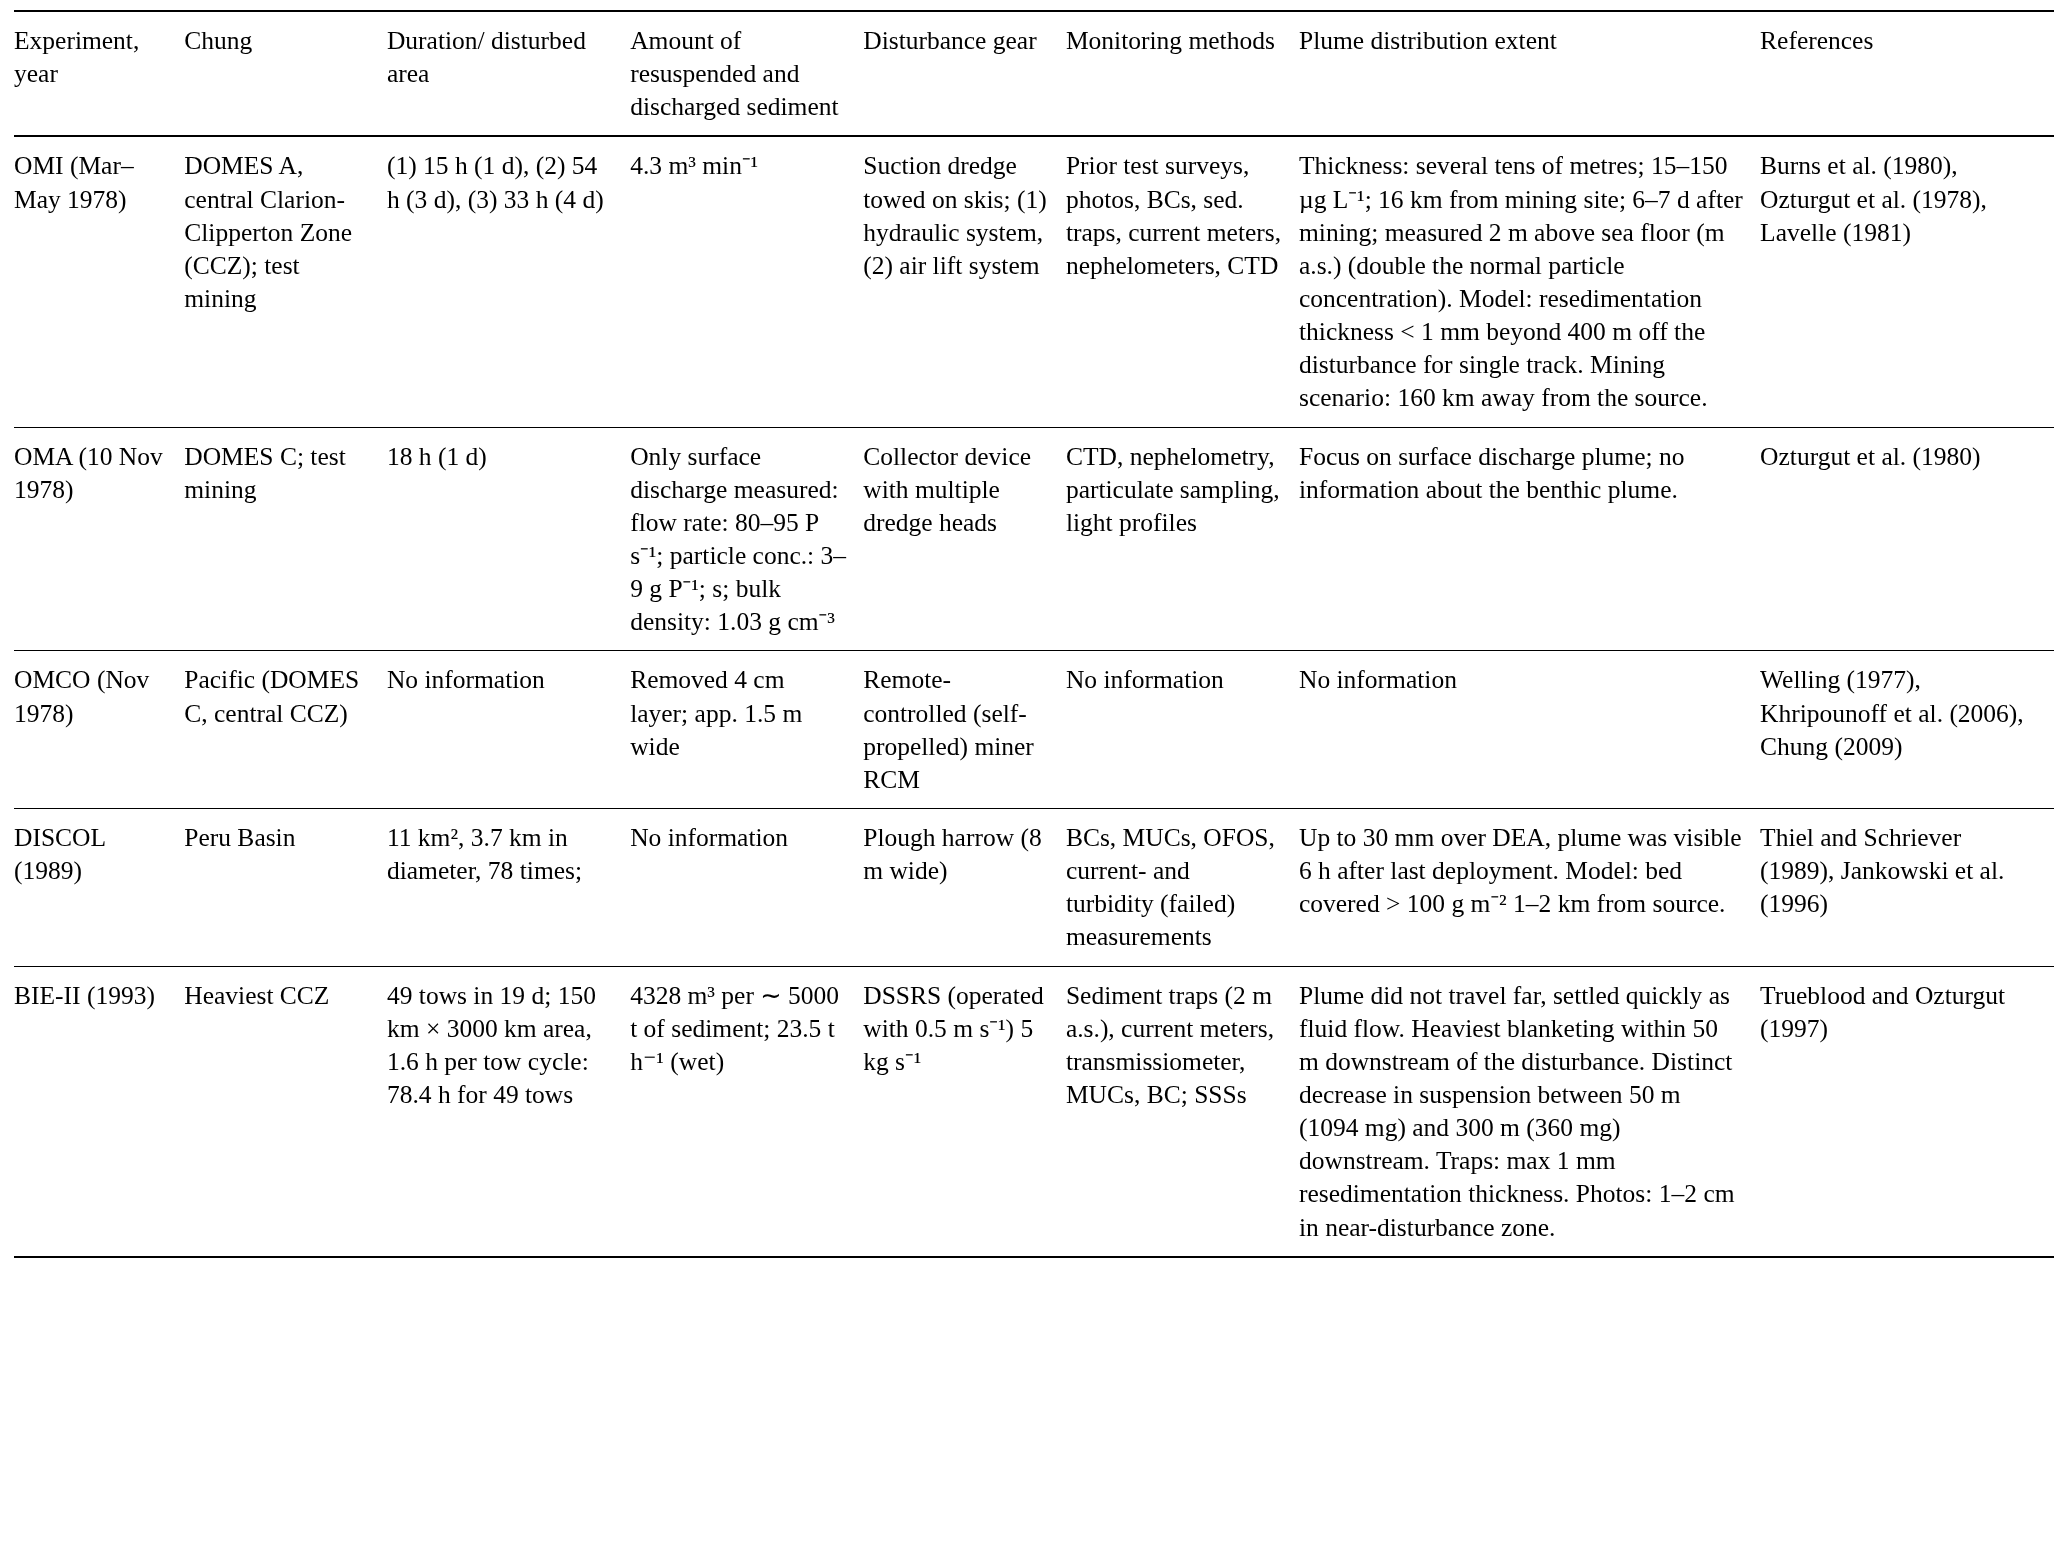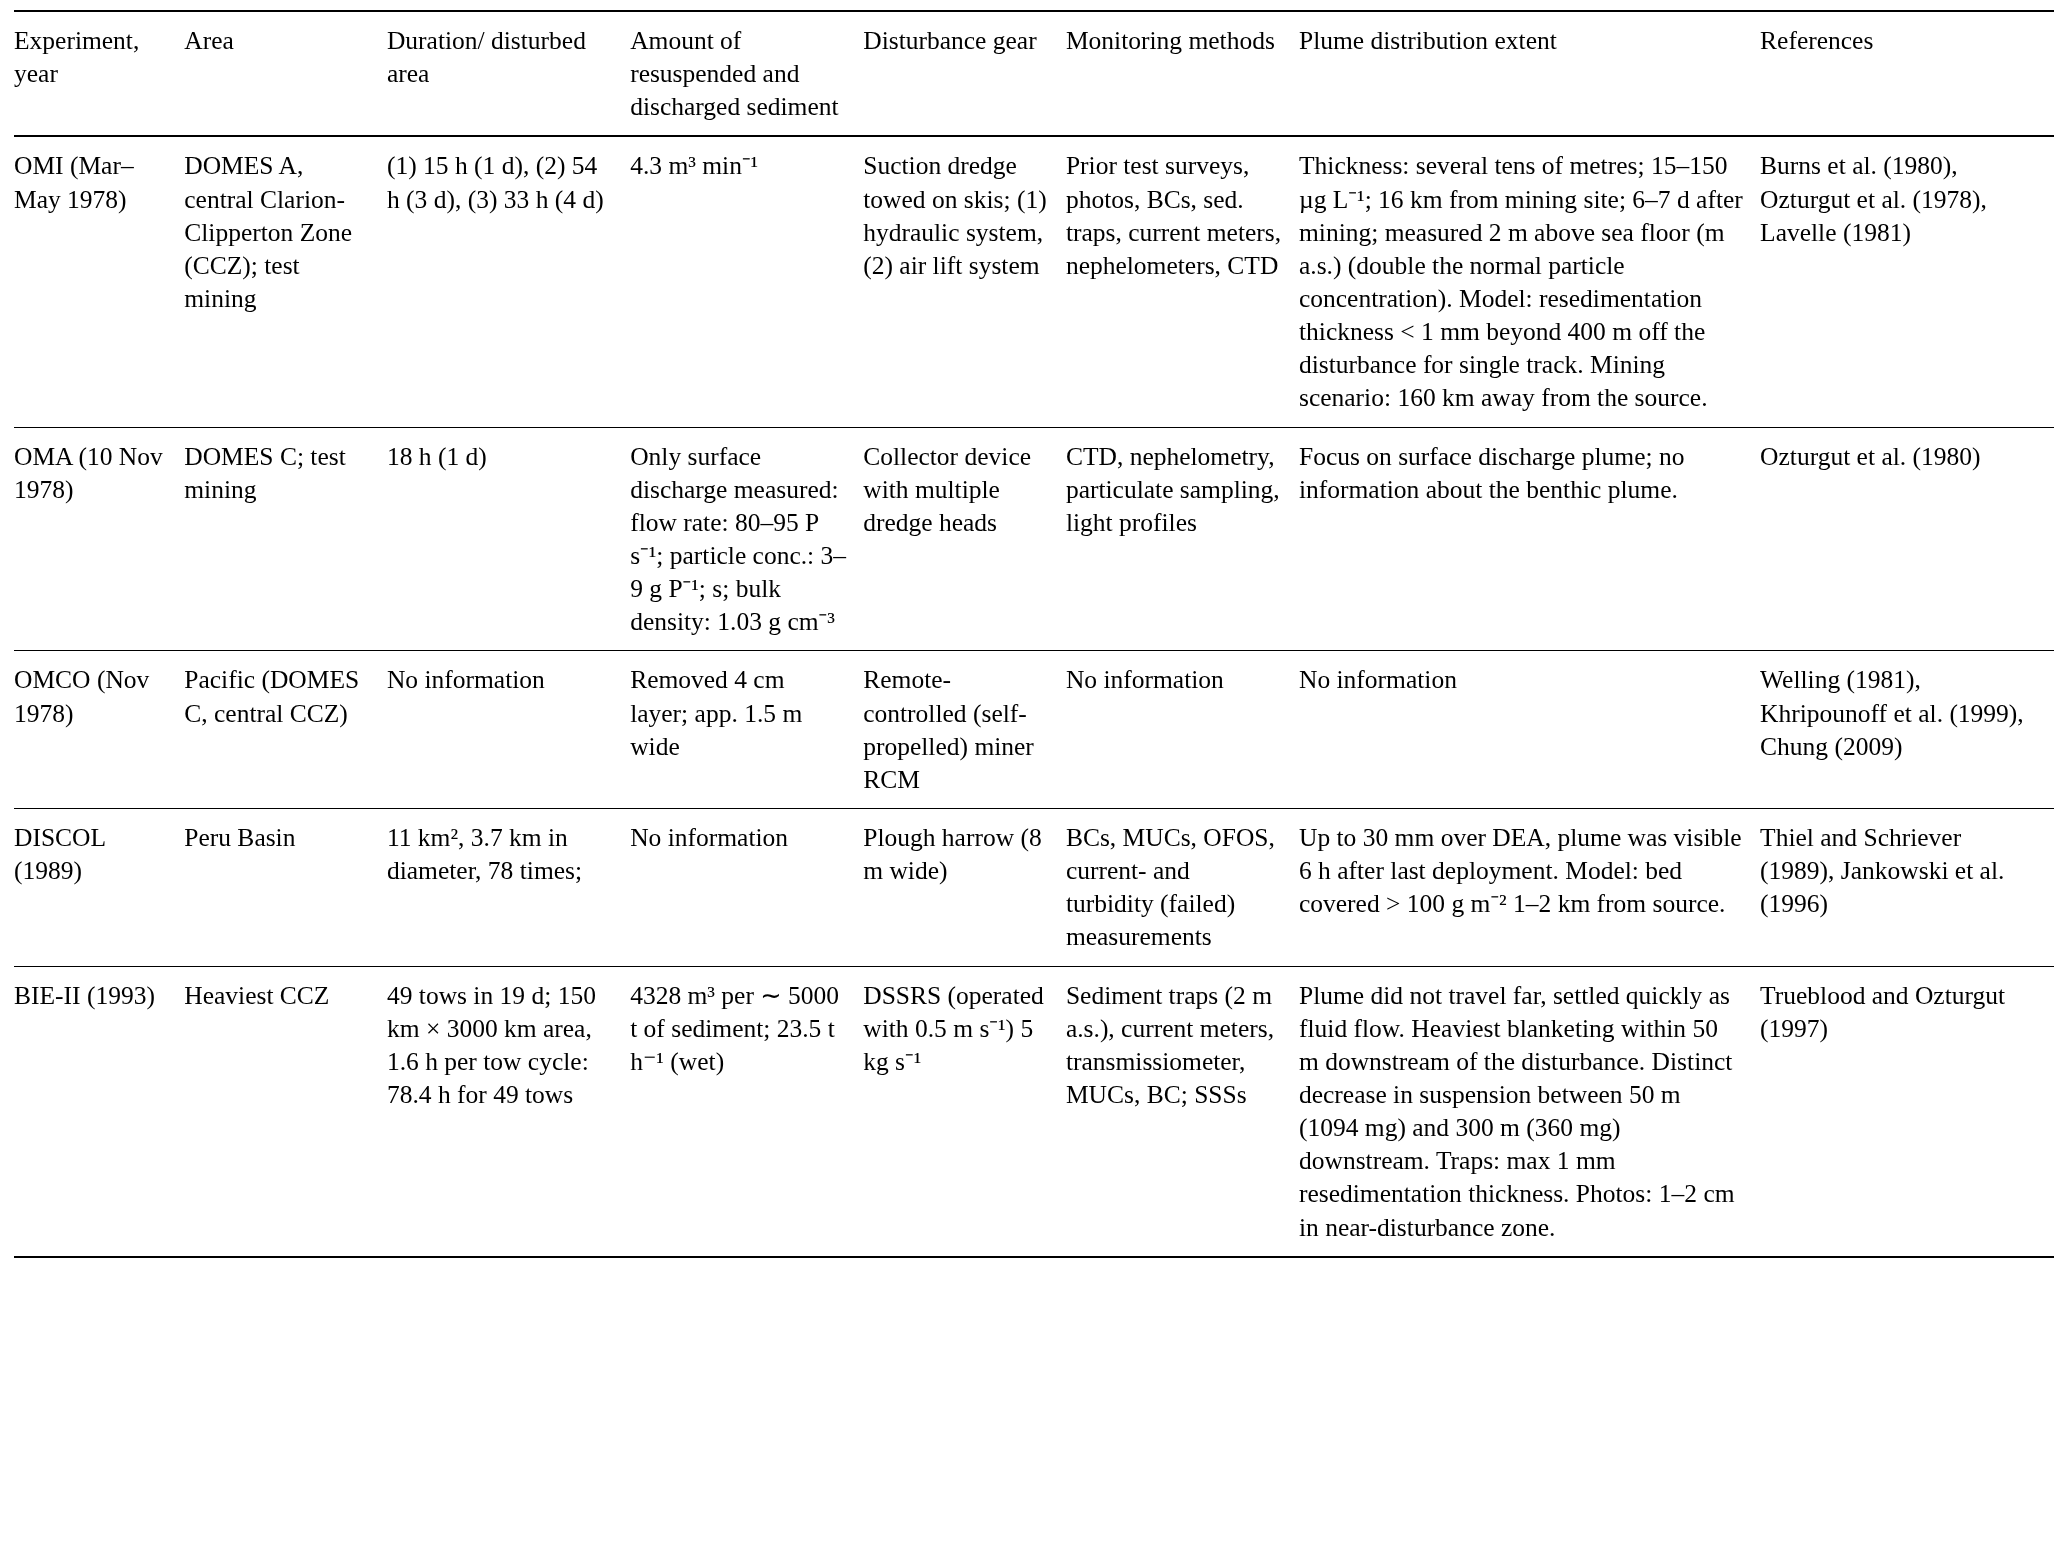--- a/index.html
+++ b/index.html
@@ -70,21 +70,21 @@
         <col class="col-dur">
         <col class="col-amt">
       <col class="col-gear">
         <col class="col-mon">
         <col class="col-plume">
         <col class="col-ref">
     </colgroup>
     <thead>
       <tr class="top-rule">
         <th>Experiment, year</th>
-        <th>Area</th>
+        <th>Chung</th>
         <th>Duration/ disturbed area</th>
         <th>Amount of resuspended and discharged sediment</th>
         <th>Disturbance gear</th>
         <th>Monitoring methods</th>
         <th>Plume distribution extent</th>
         <th>References</th>
       </tr>
     </thead>
     <tbody>
       <tr>
@@ -108,21 +108,21 @@
         <td>Ozturgut et al. (1980)</td>
       </tr>
       <tr>
         <td>OMCO (Nov 1978)</td>
         <td>Pacific (DOMES C, central CCZ)</td>
         <td>No information</td>
         <td>Removed 4 cm layer; app. 1.5 m wide</td>
         <td>Remote-controlled (self-propelled) miner RCM</td>
         <td>No information</td>
         <td>No information</td>
-        <td class="just">Welling (1981), Khripounoff et al. (1999), Chung (2009)</td>
+        <td class="just">Welling (1977), Khripounoff et al. (2006), Chung (2009)</td>
       </tr>
       <tr>
         <td>DISCOL (1989)</td>
         <td>Peru Basin</td>
         <td class="just">11 km², 3.7 km in diameter, 78 times;</td>
         <td>No information</td>
         <td>Plough harrow (8 m wide)</td>
         <td class="just">BCs, MUCs, OFOS, current- and turbidity (failed) measurements</td>
         <td class="just">Up to 30 mm over DEA, plume was visible 6 h after last deployment. Model: bed covered &gt; 100 g m⁻² 1–2 km from source.</td>
         <td>Thiel and Schriever (1989), Jankowski et al. (1996)</td>

